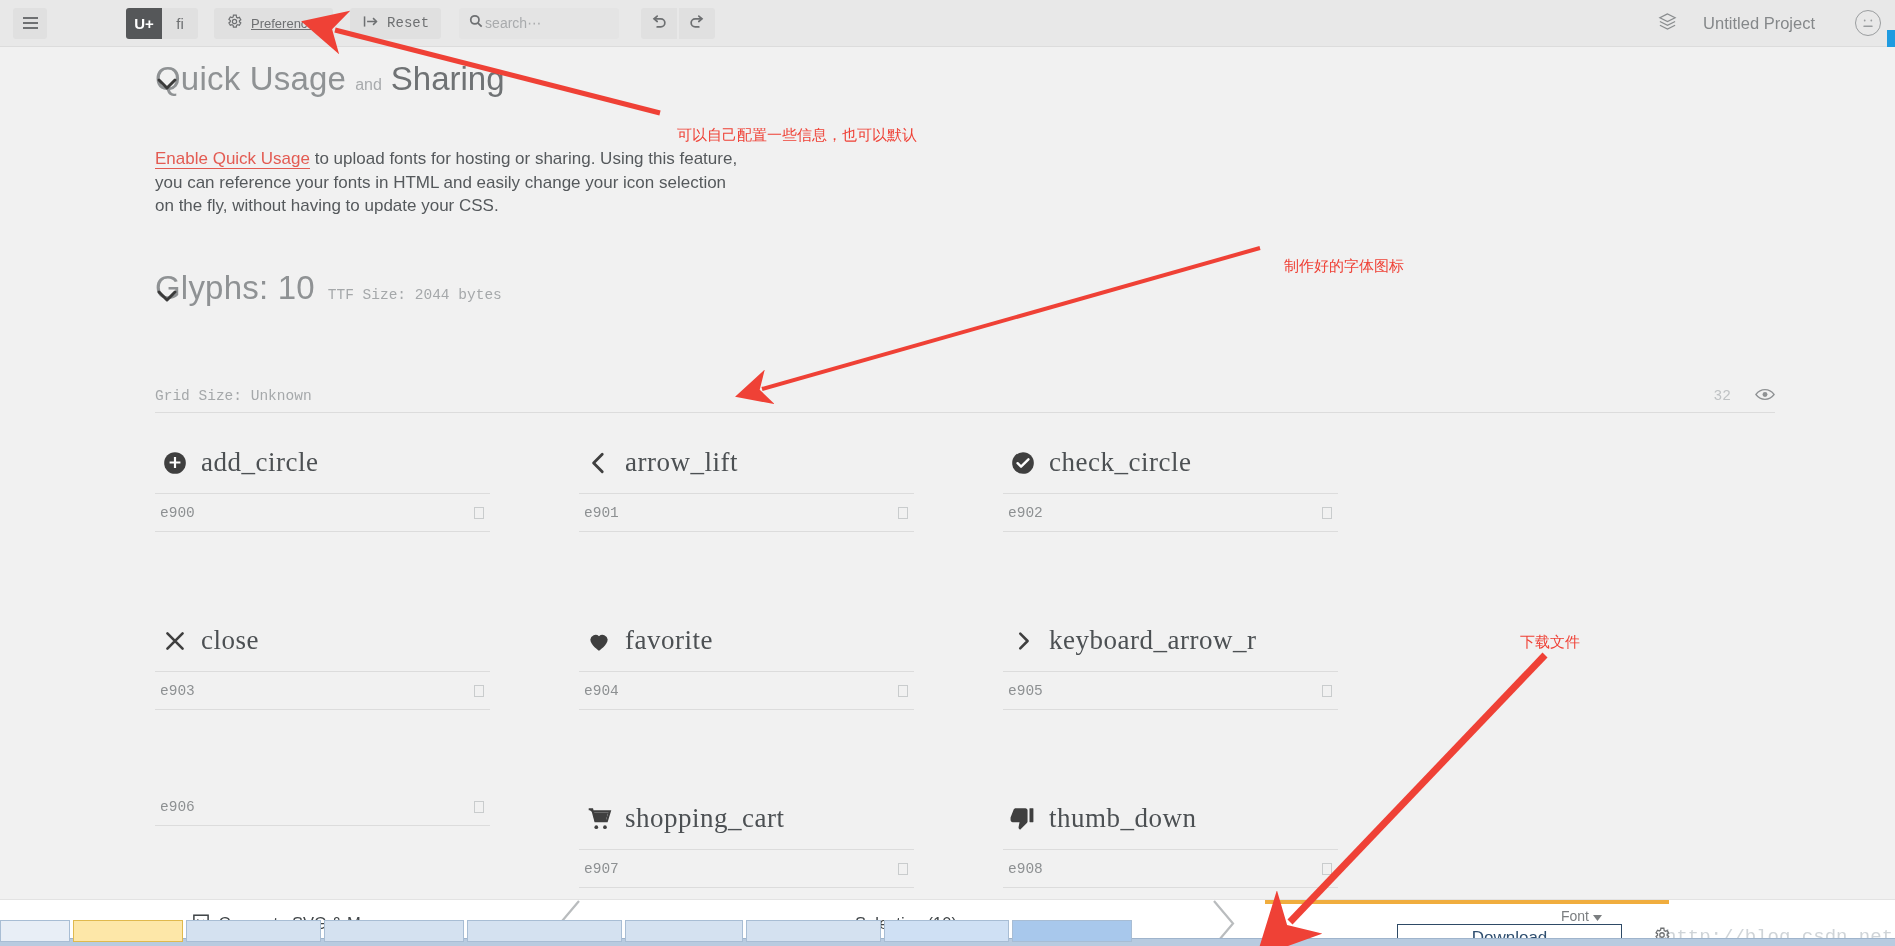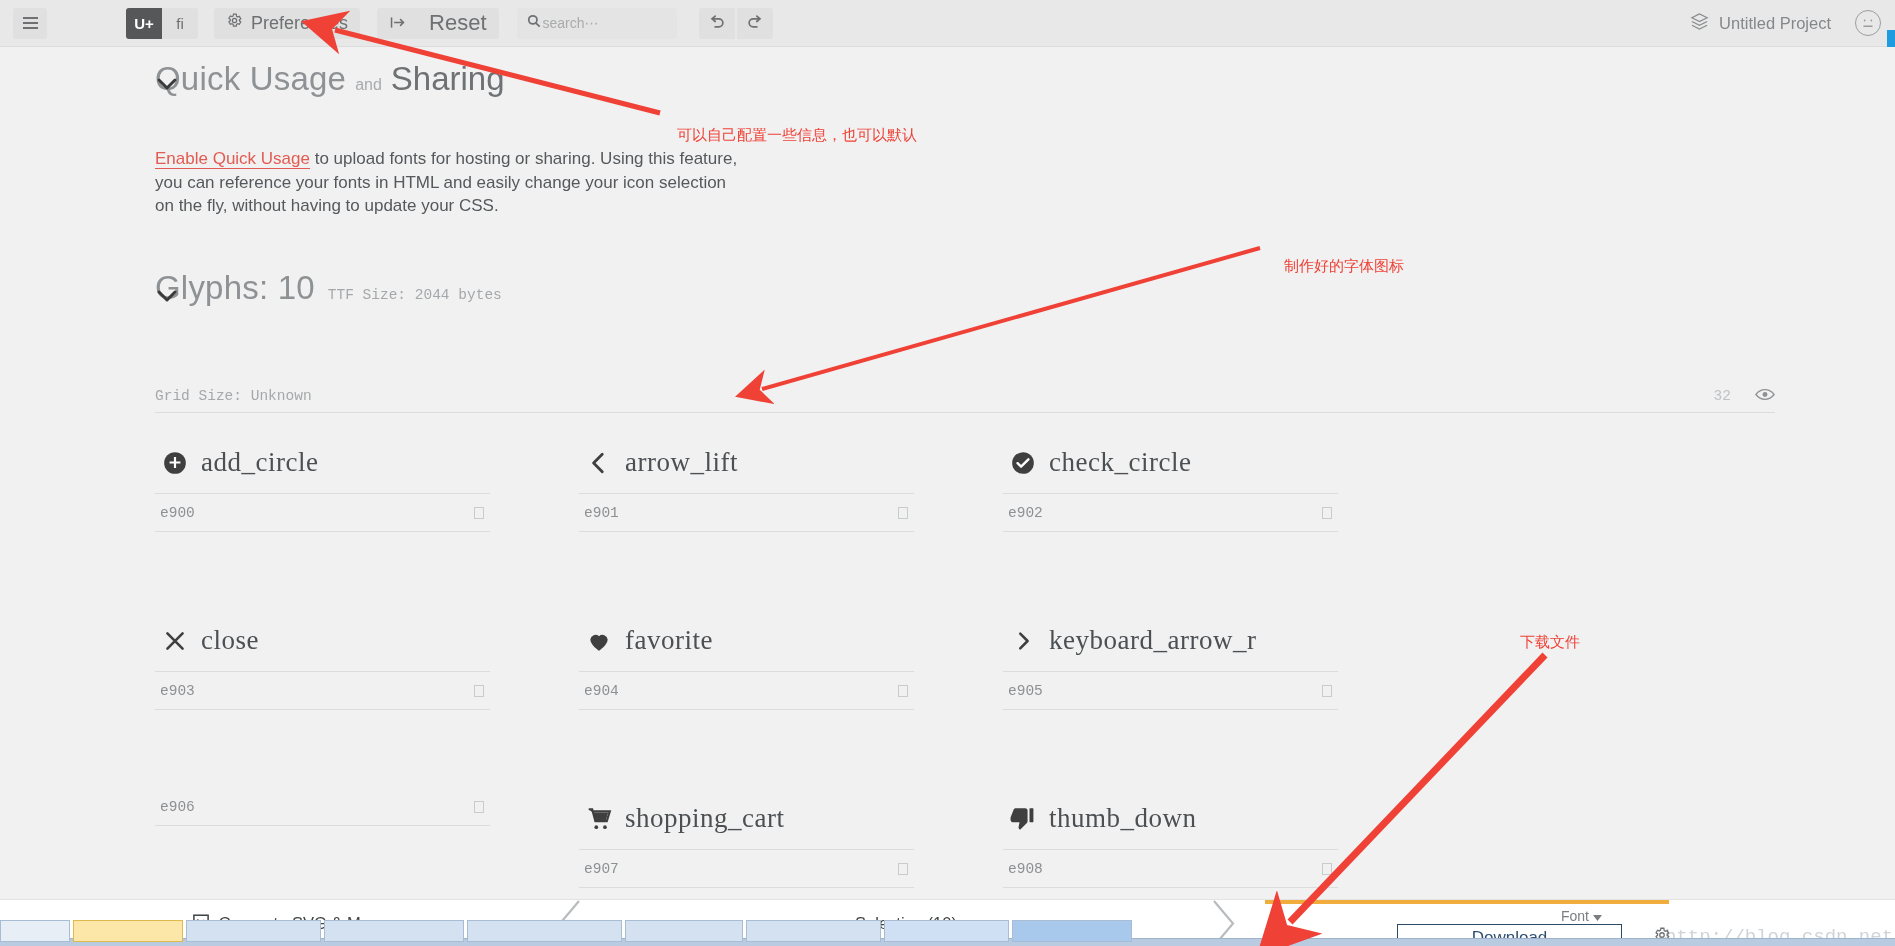--- a/index.html
+++ b/index.html
@@ -38,22 +38,22 @@
 
   .seg-group{ display:flex; margin-left:79px; border-radius:3px; overflow:hidden; }
   .seg{
     height:31px; width:36px;
     display:flex; align-items:center; justify-content:center;
     font-size:15px; cursor:pointer;
   }
   .seg.active{ background:#555759; color:#fff; font-weight:bold; }
   .seg.idle{ background:#e0e0e0; color:#6e7072; }
 
-  .pref-btn{ margin-left:16px; gap:8px; font-size:18px; }
-  .reset-btn{ margin-left:17px; gap:23px; font-size:22px; }
+  .pref-btn{ margin-left:16px; gap:8px; font-size:13px;text-decoration:underline; }
+  .reset-btn{ margin-left:17px; gap:8px; font-size:14px;font-family:Liberation Mono, monospace; }
 
   .search-box{
     margin-left:18px;
     width:160px; height:31px;
     background:#e4e4e4;
     border-radius:3px;
     display:flex; align-items:center;
     padding:0 10px;
   }
   .search-box input{
@@ -65,21 +65,21 @@
 
   .undo-group{ display:flex; margin-left:22px; border-radius:3px; overflow:hidden; }
   .undo-btn{
     height:31px; width:36px; background:#e0e0e0;
     display:flex;align-items:center;justify-content:center;
     color:#6e7072; cursor:pointer;
   }
   .undo-btn + .undo-btn{ margin-left:2px; }
 
   .tb-right{
-    margin-left:auto; display:flex; align-items:center; gap:10px;
+    margin-left:auto; display:flex; align-items:center; gap:26px;
     padding-right:14px;
   }
   .proj-name{ font-size:16.5px; color:#85888a; }
   .avatar{
     width:26px;height:26px;border-radius:50%;
     border:1.6px solid #9a9d9f;
     display:flex;align-items:center;justify-content:center;
     margin-left:14px;
   }
 

